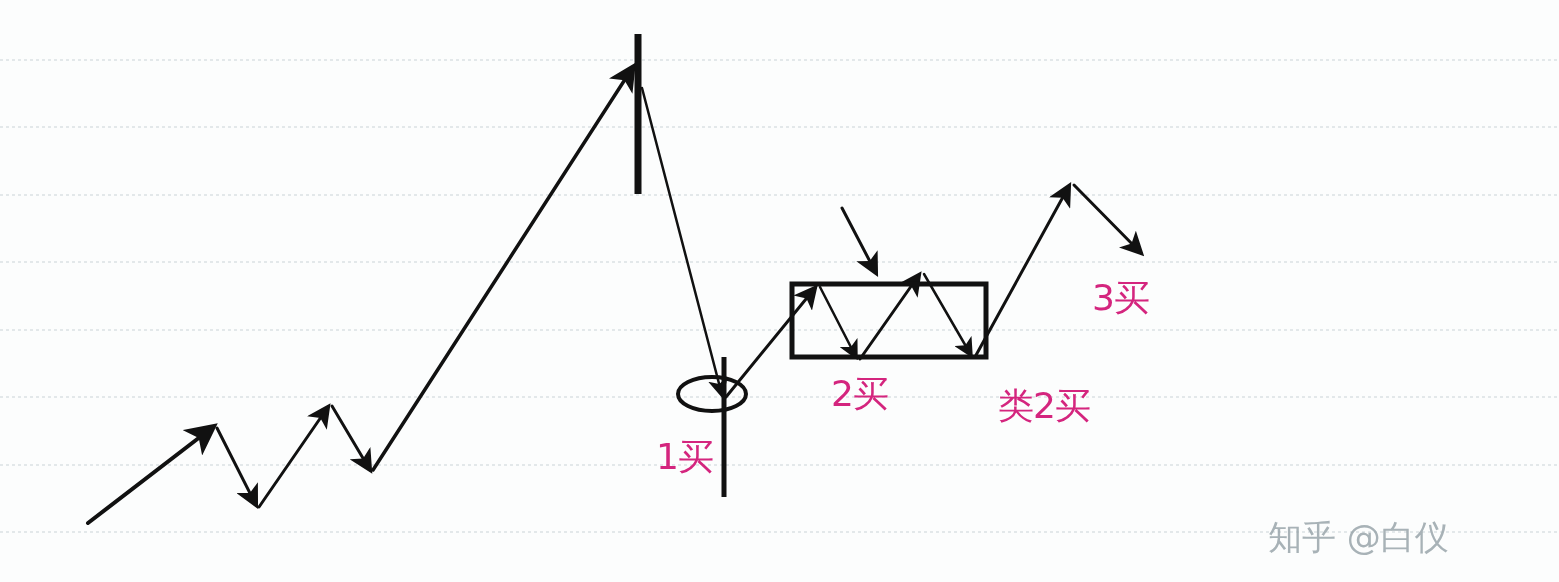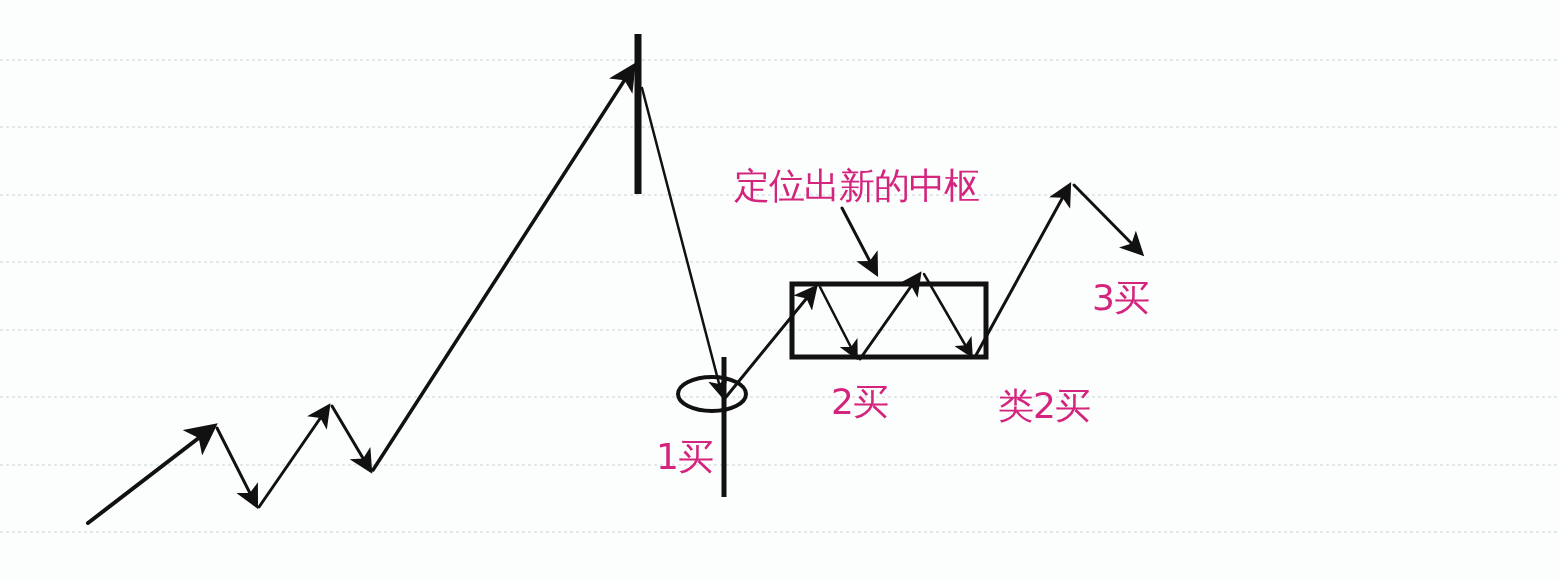--- a/index.html
+++ b/index.html
@@ -65,18 +65,18 @@
     </g>
 
     <rect x="792" y="284" width="194" height="73" fill="none" stroke="#111111" stroke-width="5"></rect>
 
     <line x1="638" y1="34" x2="638" y2="194" stroke="#111111" stroke-width="7"></line>
     <line x1="724" y1="357" x2="724" y2="497" stroke="#111111" stroke-width="5"></line>
 
     <ellipse cx="712" cy="394" rx="34" ry="17" fill="none" stroke="#111111" stroke-width="4"></ellipse>
   </svg>
 
-  <div class="label" style="left:734px; top:168px;">定位出新的中枢</div>
   <div class="label" style="left:656px; top:432px;margin-top:7px;">1买</div>
-  <div class="label" style="left:831px; top:384px;">2买</div>
+  <div class="label" style="left:831px; top:376px;">2买</div>
   <div class="label" style="left:998px; top:388px;">类2买</div>
   <div class="label" style="left:1092px; top:280px;">3买</div>
+  <div class="watermark" style="left:1268px; top:520px;">知乎 @白仪</div>
 </div>
 
 </body></html>

